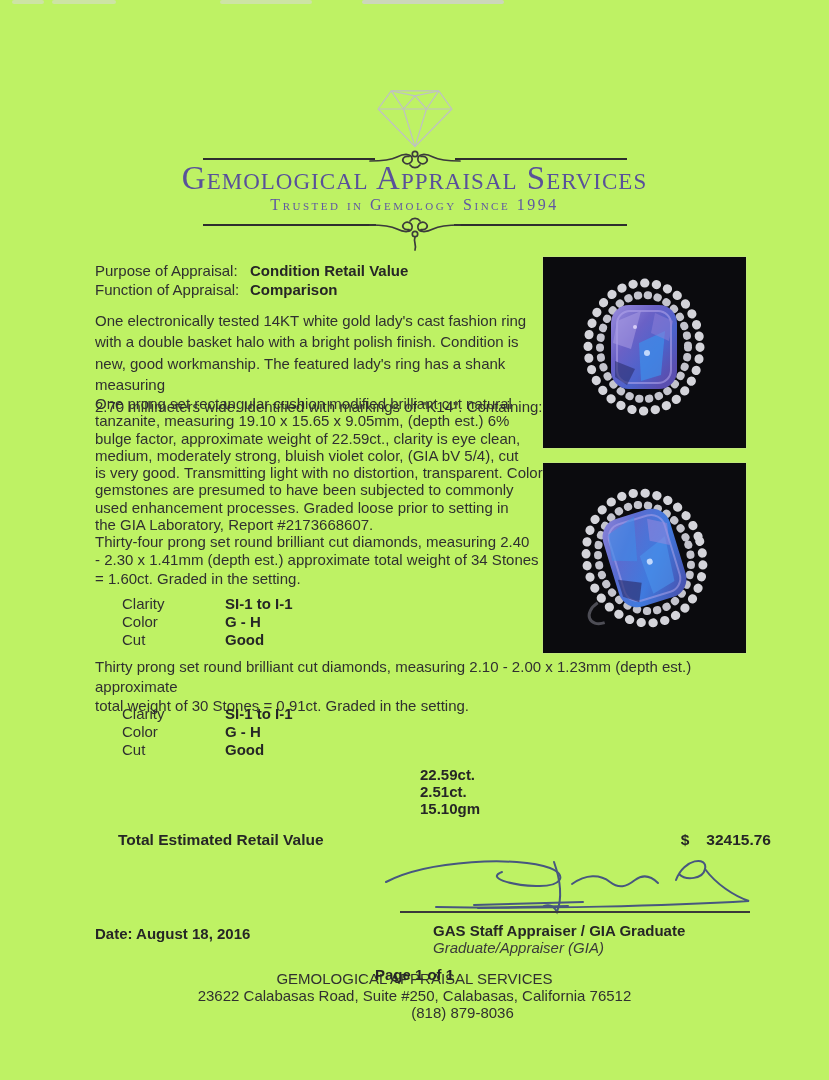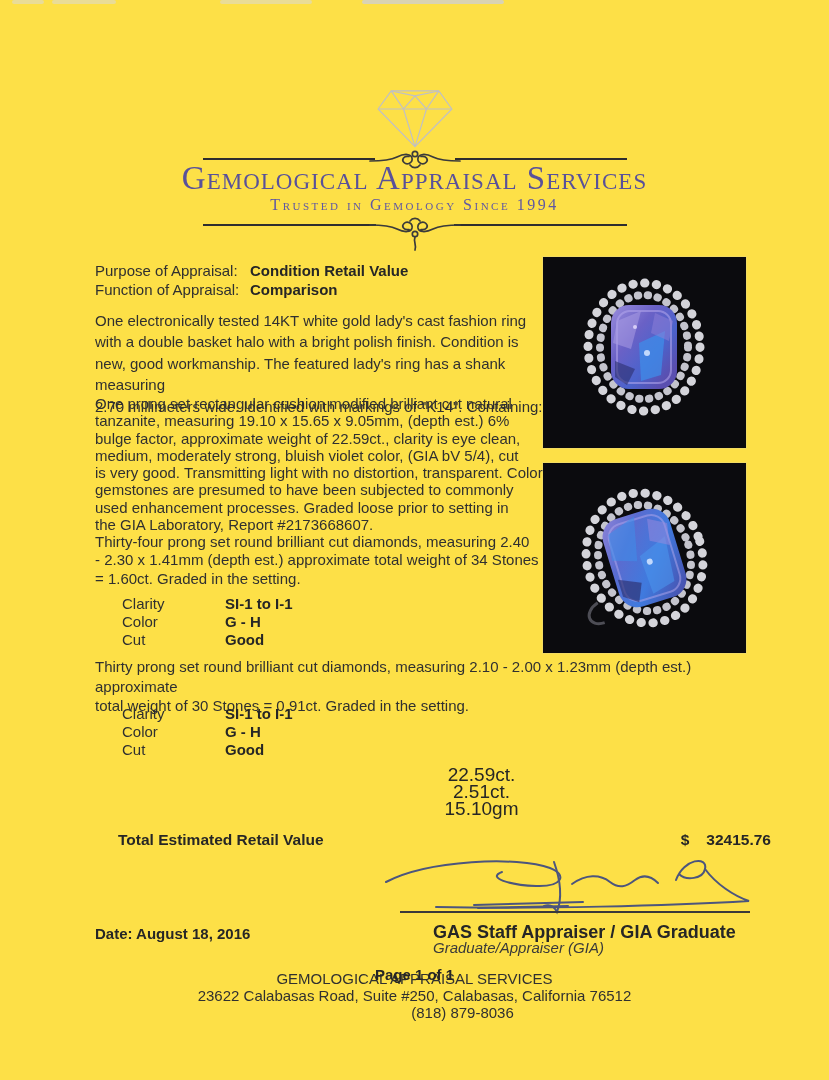--- a/index.html
+++ b/index.html
@@ -1,17 +1,17 @@
 <!DOCTYPE html>
 <html><head>
 <meta charset="utf-8">
 <style>
   html,body{margin:0;padding:0;background:#ffffff;}
   .page{
-    position:relative;width:829px;height:1080px;background:#fde047;
+    position:relative;width:829px;height:1080px;background:#bef264;
     font-family:"Liberation Sans","DejaVu Sans",sans-serif;
     color:#333333;overflow:hidden;
   }
   
   .smudge{position:absolute;top:0;height:4px;background:#d9d9d9;opacity:.55;border-radius:2px;}
 
   
   .diamond-art{position:absolute;left:374px;top:86px;width:82px;height:64px;}
   .rule{position:absolute;height:2px;background:#2e2e2e;}
   .orn{position:absolute;}
@@ -43,30 +43,30 @@
   #grades2{top:705px;}
 
   
   .photo{position:absolute;left:543px;width:203px;background:#0b0b0e;box-shadow:0 0 0 1px #cfcfcf33;}
   #photo1{top:257px;height:191px;}
   #photo2{top:463px;height:190px;}
   .photo svg{display:block;width:100%;height:100%;}
 
   
   .tot-label{position:absolute;left:95px;font-size:15px;line-height:16.8px;color:#303030;}
-  .tot-vals{position:absolute;left:420px;width:123px;text-align:center;font-size:19px;line-height:16.8px;font-weight:normal;color:#262626;white-space:pre-line;}
+  .tot-vals{position:absolute;left:420px;width:123px;text-align:left;font-size:15px;line-height:16.8px;font-weight:bold;color:#262626;white-space:pre-line;}
   .grand{position:absolute;left:95px;top:831px;width:653px;display:flex;font-size:15.5px;font-weight:bold;color:#262626;margin-left:23px;}
   .grand .g-spacer{flex:1;}
   .grand .g-amount{margin-left:17px;}
 
   
   .sig-svg{position:absolute;left:378px;top:856px;width:378px;height:60px;}
   .sig-rule{position:absolute;left:400px;top:911px;width:350px;height:2px;background:#3a3a3a;}
   .date-line{position:absolute;left:95px;top:925px;font-size:15px;font-weight:bold;color:#262626;}
-  .signer-title{position:absolute;left:433px;top:922px;font-size:18px;font-weight:bold;color:#262626;text-align:right;}
+  .signer-title{position:absolute;left:433px;top:922px;font-size:15px;font-weight:bold;color:#262626;text-align:right;}
   .signer-sub{position:absolute;left:433px;top:939px;font-size:15px;font-style:italic;color:#3a3a3a;}
 
   
   .foot{position:absolute;left:0;width:829px;text-align:center;font-size:15px;color:#303030;}
   #foot-company{top:970px;}
   #foot-address{top:987px;}
   #foot-phone{top:1004px;padding-left:48px;}
   #foot-page{top:966px;font-weight:bold;color:#262626;}
 </style>
 </head>

